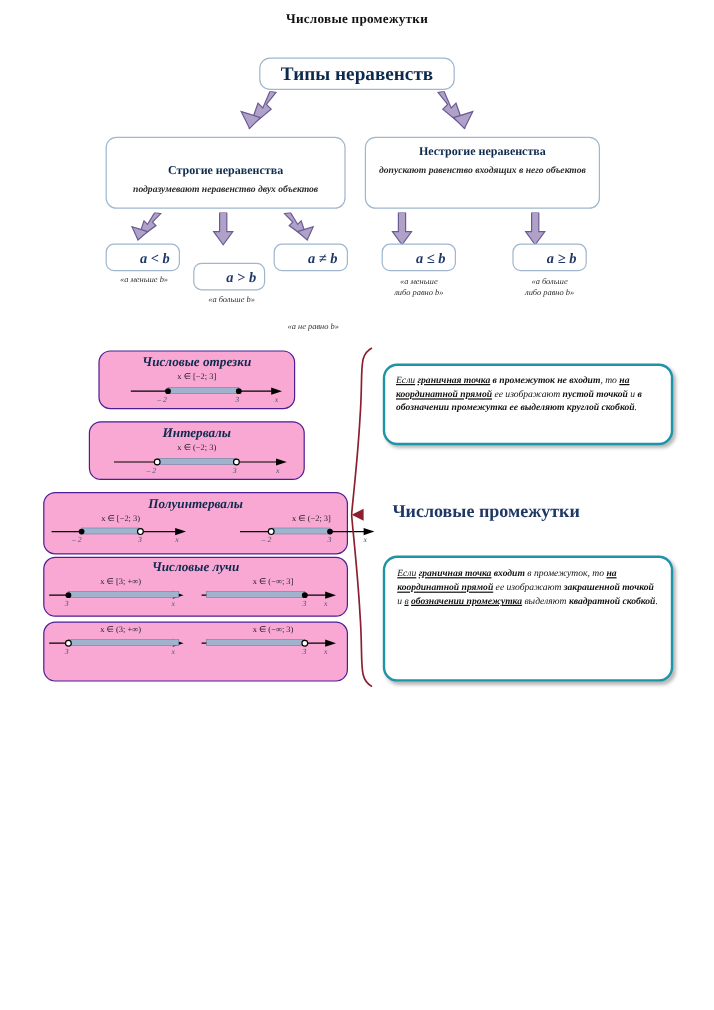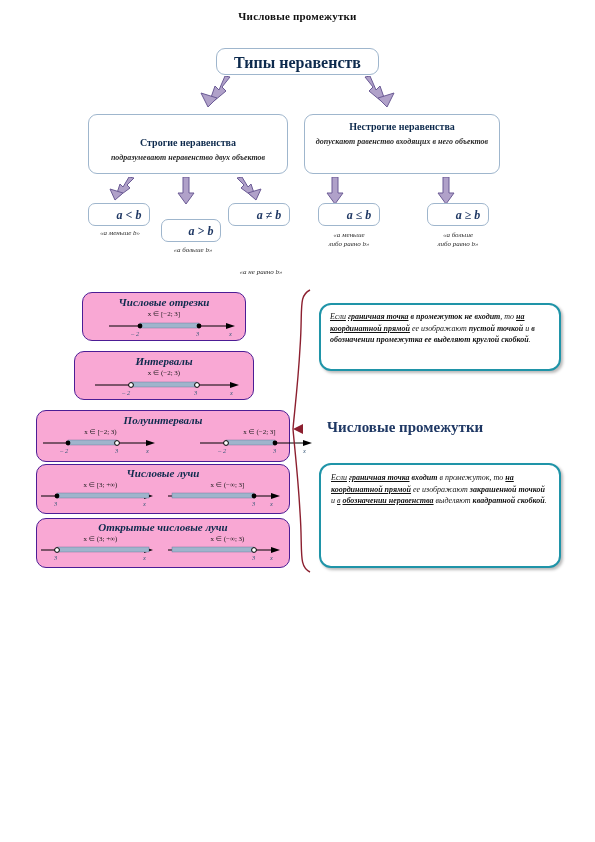--- a/index.html
+++ b/index.html
@@ -262,21 +262,20 @@
           <circle cx="90" cy="7" r="2.4" fill="#000"></circle>
         </svg>
         <span class="tick" style="left:88px;top:11px;">3</span>
         <span class="tick" style="left:106px;top:11px;">x</span>
       </div>
     </div>
   </div>
 </div>
 
 <div class="abs card" style="left:36px;top:518px;width:254px;height:50px;">
-  <div class="card-title" style="margin-top:2px;">Открытые числовые лучи</div>
   <div style="display:flex;">
     <div style="width:127px;">
       <div class="setlabel" style="margin-top:2px;">x ∈ (3; +∞)</div>
       <div class="axwrap" style="height:18px;">
         <svg width="127" height="18" viewBox="0 0 127 18">
           <line x1="4" y1="7" x2="110" y2="7" stroke="#000" stroke-width="1"></line>
           <polygon points="116,7 107,4 107,10" fill="#000"></polygon>
           <rect x="20" y="4" width="92" height="5" fill="#9fb4cc" stroke="#5a7596" stroke-width=".4"></rect>
           <circle cx="20" cy="7" r="2.4" fill="#fff" stroke="#000" stroke-width="1"></circle>
         </svg>
@@ -307,14 +306,14 @@
   </svg>
 </div>
 
 <div class="abs teal" style="left:319px;top:303px;width:242px;height:68px;padding:6px 9px;">
   <p><span class="u">Если</span> <span class="b u">граничная точка</span> <span class="b">в промежуток не входит</span>, то <span class="b u">на координатной прямой</span> ее изображают <span class="b">пустой точкой</span> и <span class="b">в обозначении промежутка ее выделяют круглой скобкой</span>.</p>
 </div>
 
 <div class="abs" id="center-heading" style="left:327px;top:419px;">Числовые промежутки</div>
 
 <div class="abs teal" style="left:319px;top:463px;width:242px;height:105px;padding:7px 10px;">
-  <p><span class="u">Если</span> <span class="b u">граничная точка</span> <span class="b">входит</span> в промежуток, то <span class="b u">на координатной прямой</span> ее изображают <span class="b">закрашенной точкой</span> и <span class="u">в</span> <span class="b u">обозначении неравенства</span> выделяют <span class="b">квадратной скобкой</span>.</p>
+  <p><span class="u">Если</span> <span class="b u">граничная точка</span> <span class="b">входит</span> в промежуток, то <span class="b u">на координатной прямой</span> ее изображают <span class="b">закрашенной точкой</span> и <span class="u">в</span> <span class="b u">обозначении промежутка</span> выделяют <span class="b">квадратной скобкой</span>.</p>
 </div>
 
 </body></html>

